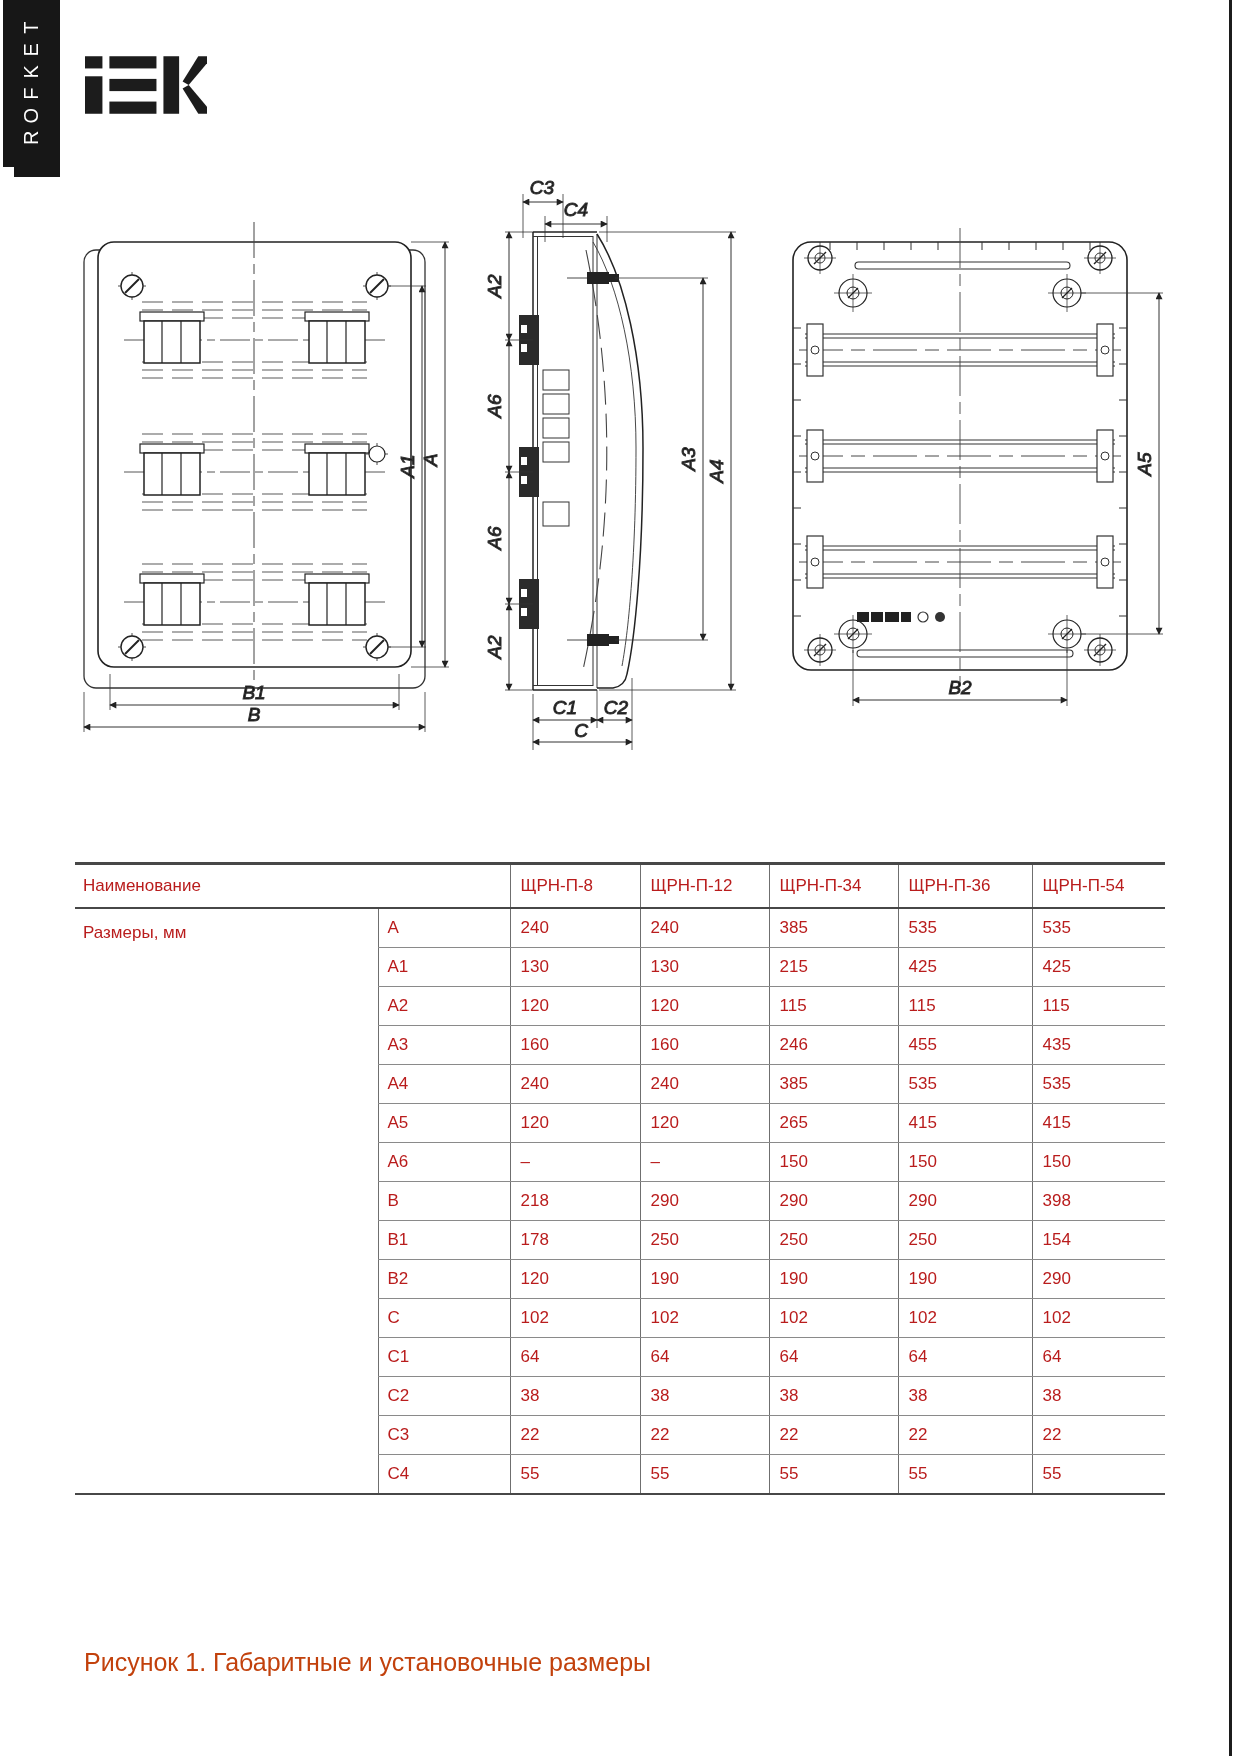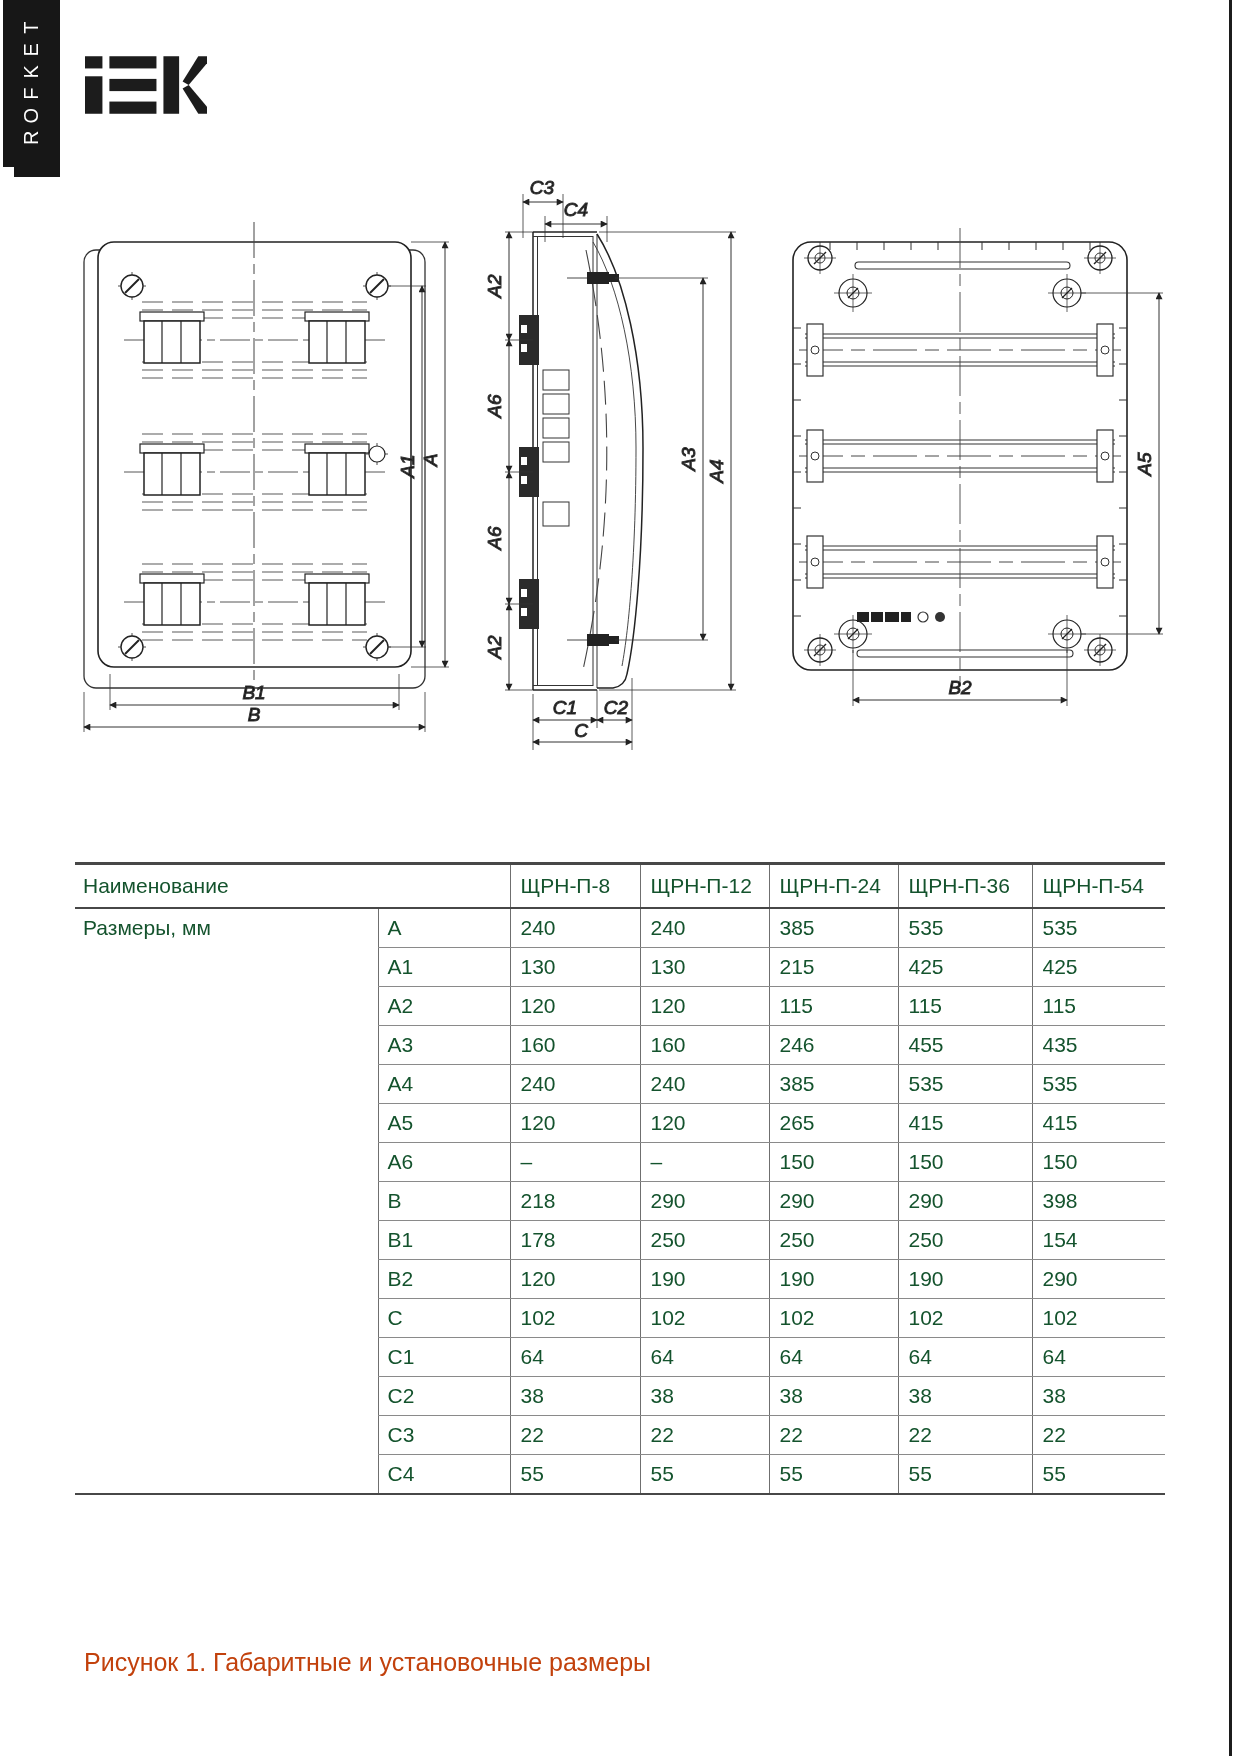--- a/index.html
+++ b/index.html
@@ -19,30 +19,30 @@
 
   
   .logo{left:85px;top:56px;}
 
   
   svg{display:block;}
   .dim-label{font-family:"Liberation Sans",sans-serif;font-style:italic;font-size:19px;fill:#111;}
 
   
   .dims-table{left:75px;top:862px;width:1090px;border-collapse:collapse;table-layout:fixed;
-              font-size:21px;color:#14532d;}
+              font-size:17px;color:#b91c1c;}
   .dims-table th,.dims-table td{font-weight:normal;text-align:left;vertical-align:middle;
               padding:0 0 0 10px;white-space:nowrap;}
   .dims-table th{height:42px;border-top:3px solid #474747;border-bottom:2px solid #474747;}
   .dims-table td{height:38px;}
   .dims-table .model-th{border-left:1px solid #6f6f6f;}
   .dims-table .name-th{padding-left:8px;}
   .dims-table .dim-cell{border-left:1px solid #6f6f6f;border-bottom:1px solid #8a8a8a;padding-left:9px;}
   .dims-table .val-cell{border-left:1px solid #6f6f6f;border-bottom:1px solid #8a8a8a;}
-  .dims-table .name-cell{padding-left:8px;vertical-align:top;padding-top:7px;border-bottom:2px solid #474747;margin-left:12px;}
+  .dims-table .name-cell{padding-left:8px;vertical-align:top;padding-top:14px;border-bottom:2px solid #474747;margin-left:12px;}
   .dims-table tr.last-row .dim-cell,.dims-table tr.last-row .val-cell{border-bottom:2px solid #474747;}
 
   .caption{left:84px;top:1648px;font-size:25px;color:#c2410c;}
 </style>
 </head>
 <body>
 
 <div class="abs brandbar"></div>
 <div class="abs tekfor">
     <div class="ltr">
@@ -482,21 +482,21 @@
     <col style="width:129px">
       <col style="width:129px">
       <col style="width:134px">
       <col style="width:133px">
   </colgroup>
   <thead>
     <tr>
       <th colspan="2" class="name-th">Наименование</th>
       <th class="model-th">ЩРН-П-8</th>
       <th class="model-th">ЩРН-П-12</th>
-      <th class="model-th">ЩРН-П-24</th>
+      <th class="model-th">ЩРН-П-34</th>
       <th class="model-th">ЩРН-П-36</th>
       <th class="model-th">ЩРН-П-54</th>
     </tr>
   </thead>
   <tbody>
       <tr>
         <td class="name-cell" rowspan="15">Размеры, мм</td>
         <td class="dim-cell">A</td>
         <td class="val-cell">240</td>
         <td class="val-cell">240</td>

